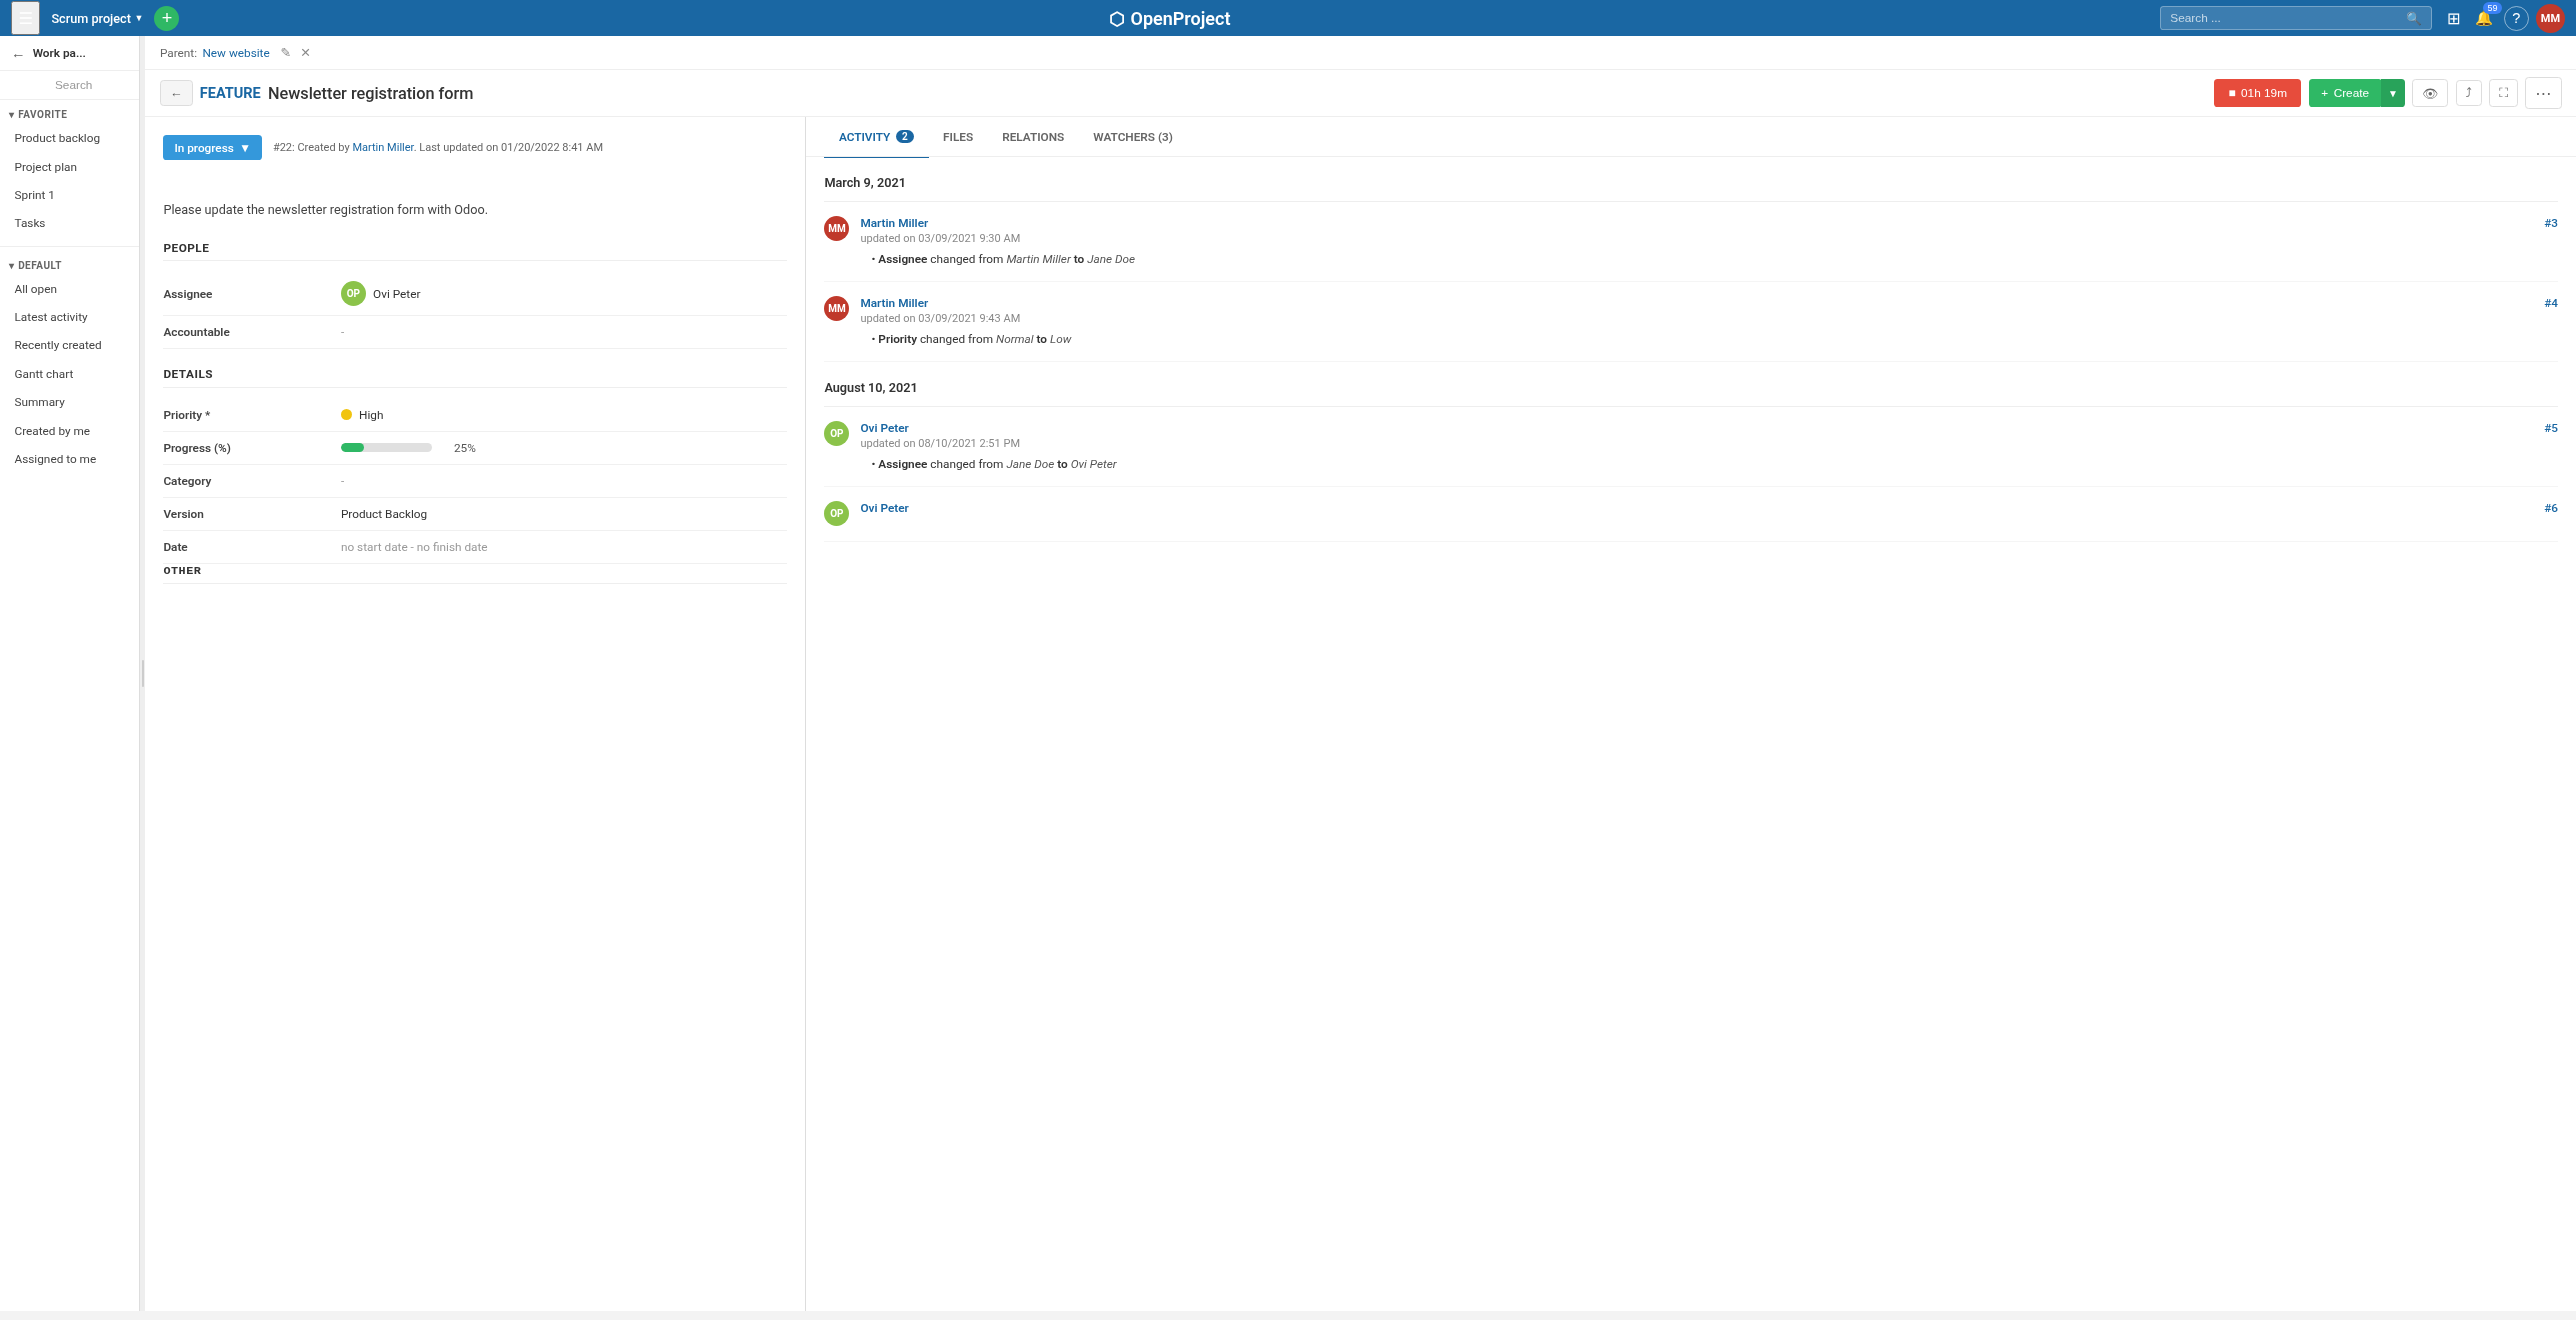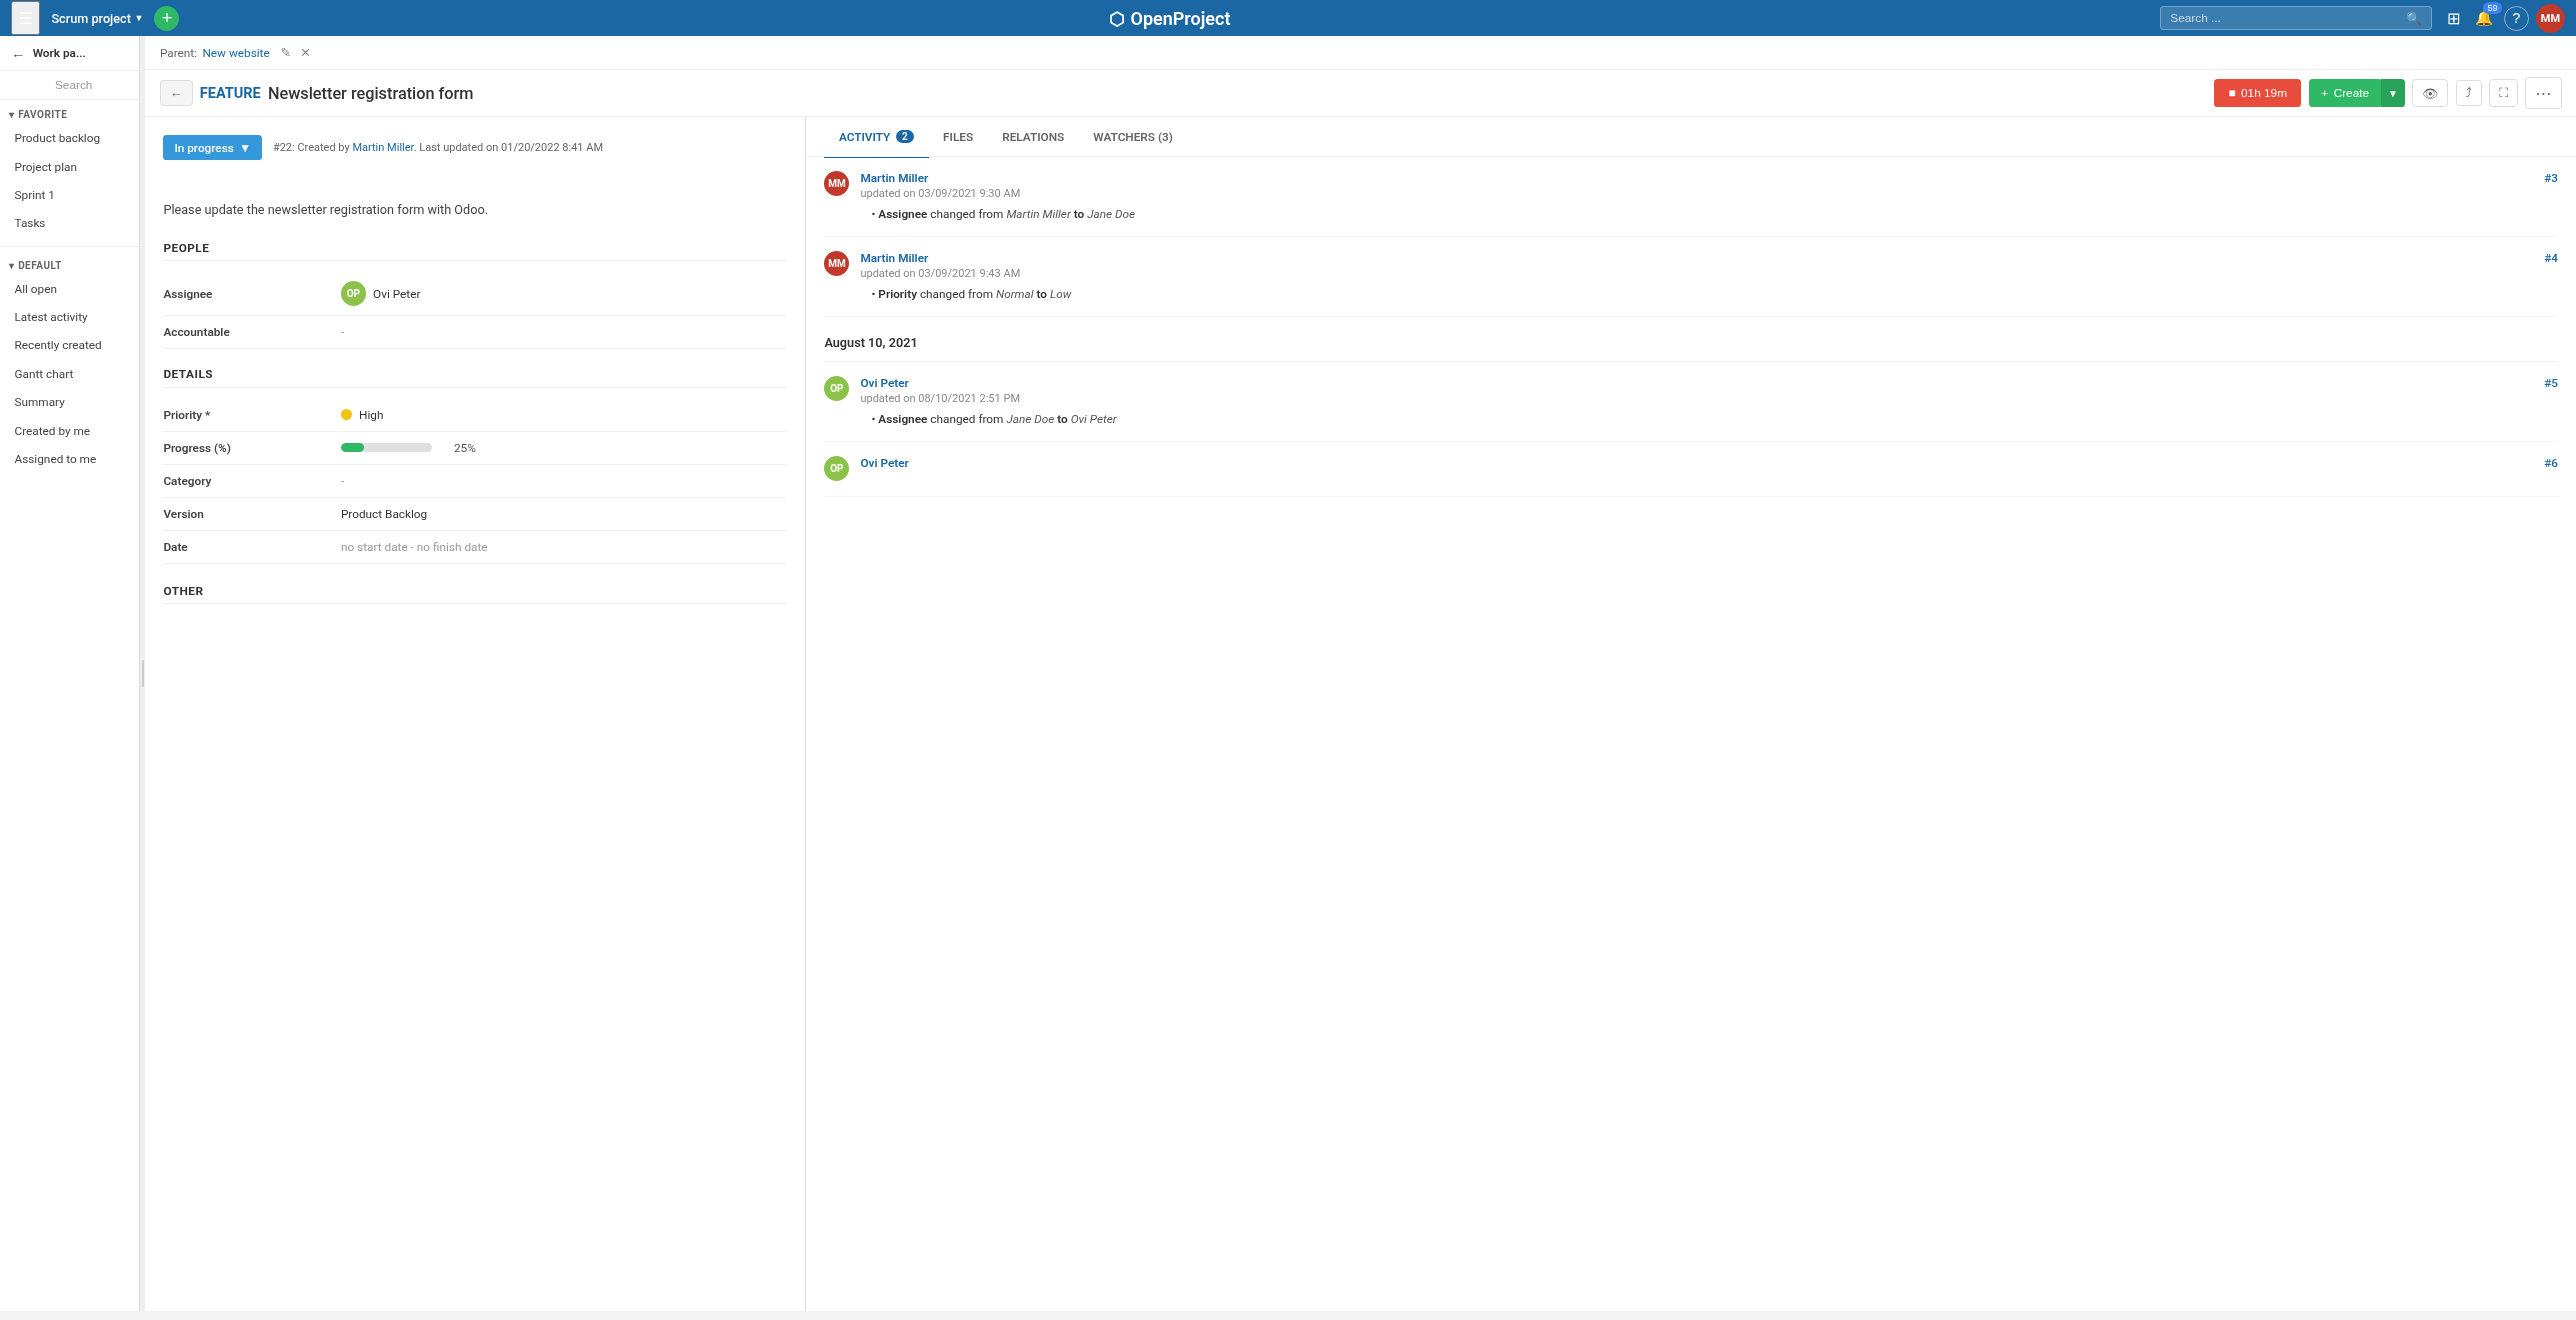--- a/index.html
+++ b/index.html
@@ -291,21 +291,21 @@
         <div class="field-row">
           <div class="field-label">Version</div>
           <div class="field-value">Product Backlog</div>
         </div>
 
         <div class="field-row">
           <div class="field-label">Date</div>
           <div class="field-empty">no start date - no finish date</div>
         </div>
 
-        <div class="section-title" style="margin-top:20px;">OTHER</div>
+        <div class="section-title" style="margin-top:0;font-family:Liberation Mono, monospace;">OTHER</div>
       </div>
 
       <div class="right-pane">
 
         <div class="tabs-header">
           <div class="tab active">
             <span>ACTIVITY</span>
             <span class="tab-badge">2</span>
           </div>
           <div class="tab">
@@ -314,20 +314,21 @@
           <div class="tab">
             <span>RELATIONS</span>
           </div>
           <div class="tab">
             <span>WATCHERS (3)</span>
           </div>
         </div>
 
         <div class="tabs-content">
 
+          <div class="date-header">March 9, 2021</div>
 
           <div class="activity-item">
             <div class="avatar-circle avatar-mm">MM</div>
             <div class="activity-body">
               <div class="activity-author">Martin Miller</div>
               <div class="activity-time">updated on 03/09/2021 9:30 AM</div>
               <div class="activity-change">
                 <strong>Assignee</strong> changed from <em>Martin Miller</em> <strong>to</strong> <em>Jane Doe</em>
               </div>
             </div>

